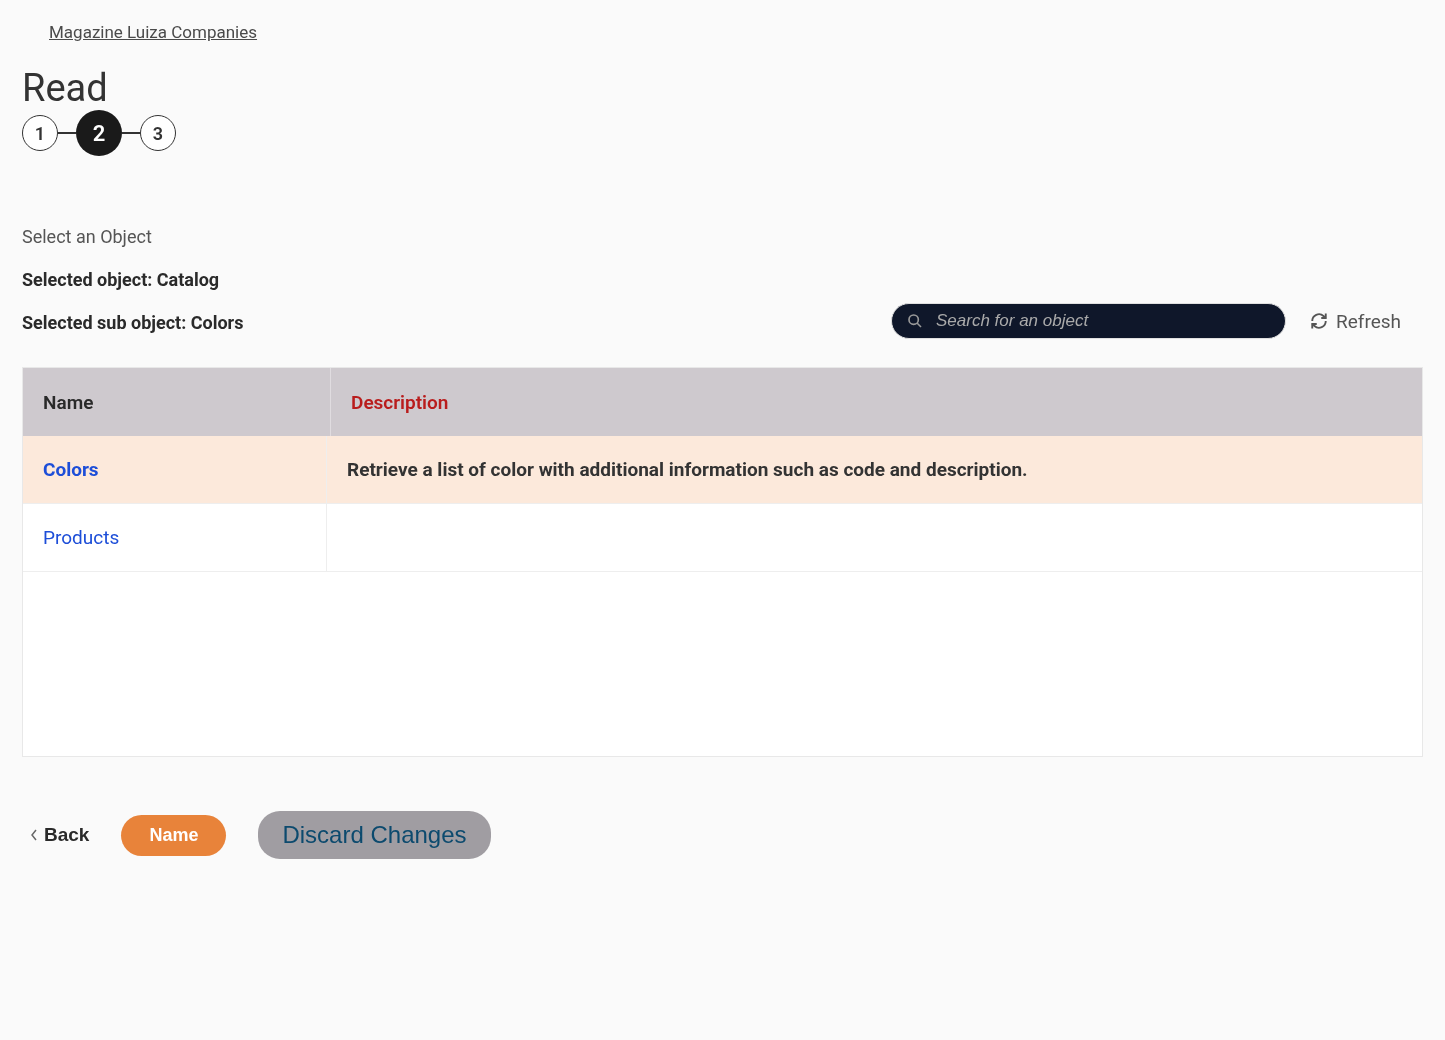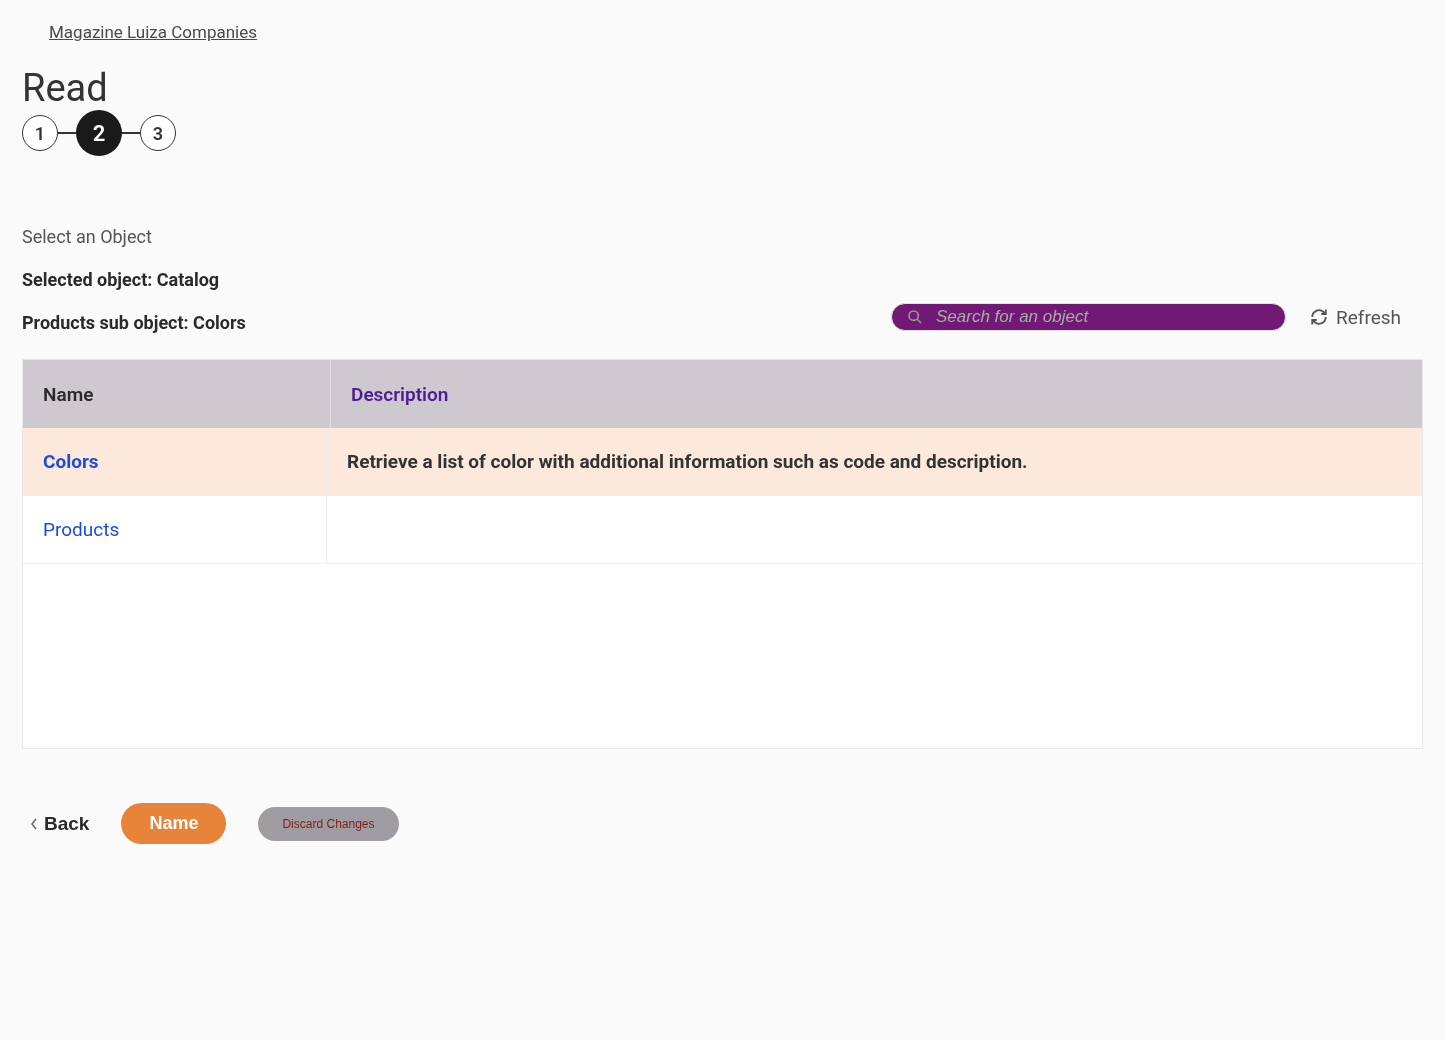--- a/index.html
+++ b/index.html
@@ -79,28 +79,28 @@
       margin-bottom: 28px;
       gap: 24px;
       padding-right: 22px;
     }
     .search-wrapper {
       position: relative;
       width: 395px;
     }
     .search-input {
       width: 100%;
-      height: 28px;
+      height: 36px;
       border: 1px solid #e0e0e0;
       border-radius: 20px;
       padding: 0 16px 0 44px;
       font-size: 17px;
       font-style: italic;
       color: #999;
-      background: #701a75;
+      background: #0f172a;
     }
     .search-input::placeholder {
       color: #aaa;
       font-style: italic;
     }
     .search-icon {
       position: absolute;
       left: 16px;
       top: 50%;
       transform: translateY(-50%);
@@ -140,21 +140,21 @@
       font-weight: 600;
       color: #2a2a2a;
     }
     .col-desc {
       flex: 1;
       padding: 0 20px;
       display: flex;
       align-items: center;
       font-size: 19px;
       font-weight: 600;
-      color: #4c1d95;
+      color: #b91c1c;
     }
     .table-row {
       display: flex;
       height: 68px;
       border-bottom: 1px solid #eee;
       cursor: pointer;
     }
     .table-row.selected {
       background: #fce9db;
     }
@@ -207,25 +207,25 @@
       color: #fff;
       border: none;
       border-radius: 22px;
       padding: 10px 28px;
       font-size: 18px;
       font-weight: 600;
       cursor: pointer;
     }
     .discard-btn {
       background: #a09da2;
-      color: #7f1d1d;
+      color: #0c4a6e;
       border: none;
       border-radius: 22px;
       padding: 10px 24px;
-      font-size: 12px;
+      font-size: 24px;
       font-weight: 500;
       cursor: pointer;
     }
   </style>
 </head>
 <body>
 
 
 
 <a class="breadcrumb-link">Magazine Luiza Companies</a>
@@ -237,21 +237,21 @@
   <div class="step-connector"></div>
   <div class="step-circle active">2</div>
   <div class="step-connector"></div>
   <div class="step-circle">3</div>
 </div>
 
 <div class="section-label">Select an Object</div>
 
 <div class="selected-line">Selected object: Catalog</div>
 
-<div class="selected-line">Products sub object: Colors</div>
+<div class="selected-line">Selected sub object: Colors</div>
 
 <div class="search-row">
   <div class="search-wrapper">
     <svg class="search-icon" viewBox="0 0 24 24" fill="none" stroke="currentColor" stroke-width="2.5">
       <circle cx="10" cy="10" r="7"></circle>
       <line x1="21" y1="21" x2="15" y2="15"></line>
     </svg>
     <input type="text" class="search-input" placeholder="Search for an object" style="">
   </div>
   <div class="refresh-group">

